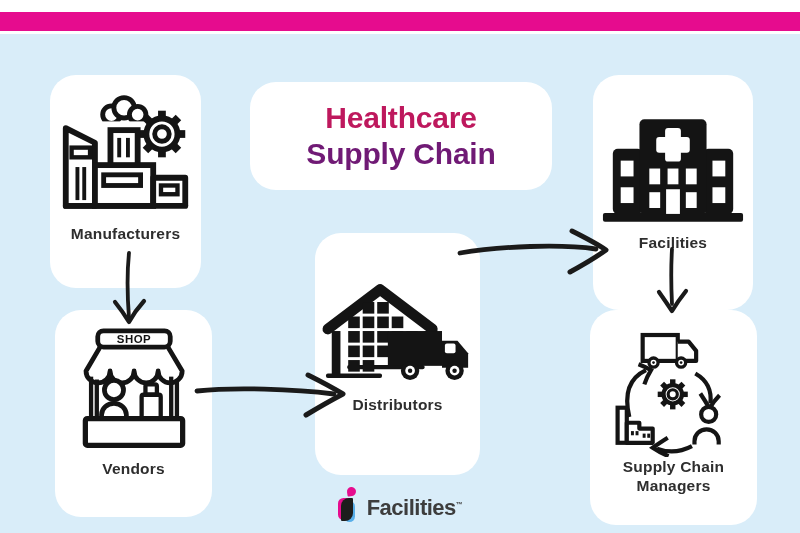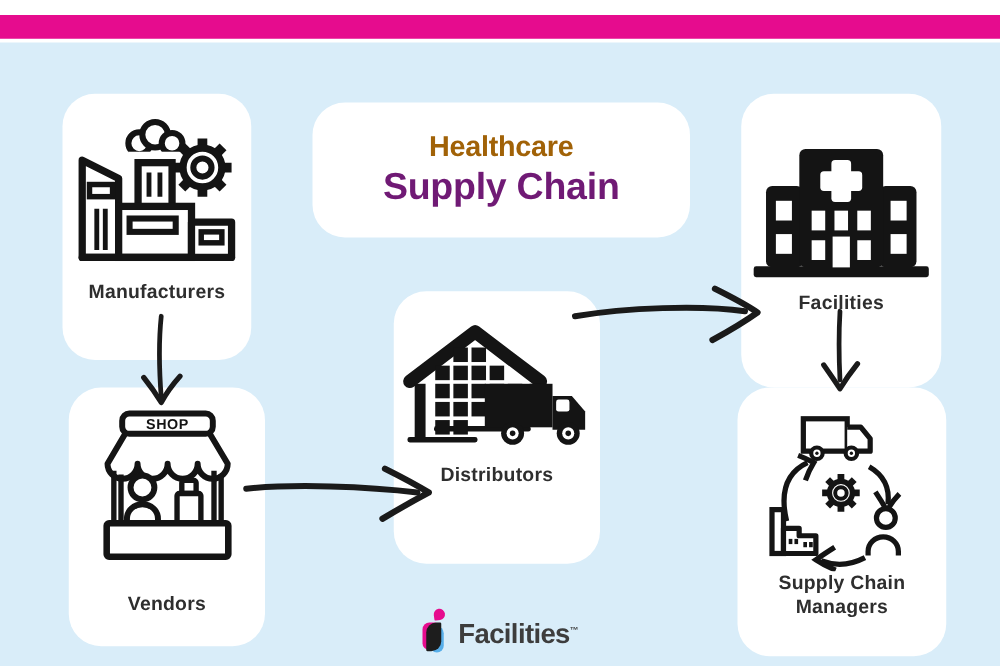--- a/index.html
+++ b/index.html
@@ -8,23 +8,23 @@
   .accent-bar{position:absolute;top:12px;left:0;width:800px;height:19px;background:#e60c8e;}
   .canvas{position:absolute;top:34px;left:0;width:800px;height:499px;background:#d9edf9;}
   .card{position:absolute;background:#ffffff;border-radius:26px;display:flex;
         flex-direction:column;align-items:center;z-index:1;}
   .node-label{font-weight:bold;font-size:15.5px;color:#2e2e2e;letter-spacing:0.2px;
         text-align:center;line-height:1.25;}
   .card-manufacturers{left:50px;top:75px;width:151px;height:197px;padding-top:16px;}
   .card-title{left:250px;top:82px;width:302px;height:108px;justify-content:center;}
   .card-facilities{left:593px;top:75px;width:160px;height:195px;padding-top:40px;}
   .card-vendors{left:55px;top:310px;width:157px;height:190px;padding-top:17px;}
-  .card-distributors{left:315px;top:233px;width:165px;height:202px;padding-top:16px;}
+  .card-distributors{left:315px;top:233px;width:165px;height:202px;padding-top:40px;}
   .card-managers{left:590px;top:310px;width:167px;height:195px;padding-top:20px;}
-  .title-line1{font-size:23px;font-weight:800;color:#a16207;letter-spacing:-0.2px;line-height:1.2;}
+  .title-line1{font-size:30px;font-weight:800;color:#be185d;letter-spacing:-0.2px;line-height:1.2;}
   .title-line2{font-size:30px;font-weight:800;color:#701a75;letter-spacing:-0.2px;line-height:1.2;}
   .managers-label{width:118px;}
   .arrow{position:absolute;z-index:5;}
   .arrow path{stroke:#1a1a1a;fill:none;stroke-linecap:round;stroke-linejoin:round;}
   .logo{position:absolute;left:0;top:487px;width:800px;display:flex;justify-content:center;
         align-items:flex-start;gap:7px;z-index:2;}
   .logo-mark{position:relative;width:22px;height:36px;}
   .logo-mark .dot{position:absolute;top:0;left:9px;width:9px;height:9px;background:#e60c8e;
         border-radius:50% 50% 50% 12%;transform:rotate(-8deg);}
   .logo-mark .petal-pink{position:absolute;top:11px;left:0;width:11px;height:22px;
@@ -92,21 +92,21 @@
       <path d="M20,52 V98" stroke-width="4.5"></path>
       <path d="M26,55 V98" stroke-width="4.5"></path>
       <path d="M104,52 V98" stroke-width="4.5"></path>
       <path d="M110,55 V98" stroke-width="4.5"></path>
       <path d="M31,98 V92 A13,12 0 0 1 57,92 V98" stroke-width="5" fill="#fff"></path>
       <circle cx="44" cy="66" r="10" stroke-width="5" fill="#fff"></circle>
       <rect x="77" y="60" width="12" height="11" rx="2" stroke-width="4.5" fill="#fff"></rect>
       <rect x="73" y="71" width="20" height="25" rx="2" stroke-width="4.5" fill="#fff"></rect>
       <rect x="14" y="96" width="102" height="28" rx="2" stroke-width="5.5" fill="#fff"></rect>
     </svg>
-    <div class="node-label" style="margin-top:21px;">Vendors</div>
+    <div class="node-label" style="margin-top:6px;">Vendors</div>
   </div>
 
   <div class="card card-distributors">
     <svg class="icon-svg" width="160" height="118" viewBox="0 0 165 122">
       <g fill="#141414">
         <rect x="30" y="95" width="80" height="4.5" rx="2"></rect>
         <path d="M10,58 L64,17 L118,58" stroke="#141414" stroke-width="11" fill="none" stroke-linejoin="round" stroke-linecap="round"></path>
         <rect x="14" y="60" width="9" height="46"></rect>
         <rect x="109" y="60" width="9" height="12"></rect>
         <rect x="46" y="30" width="12" height="12"></rect>

